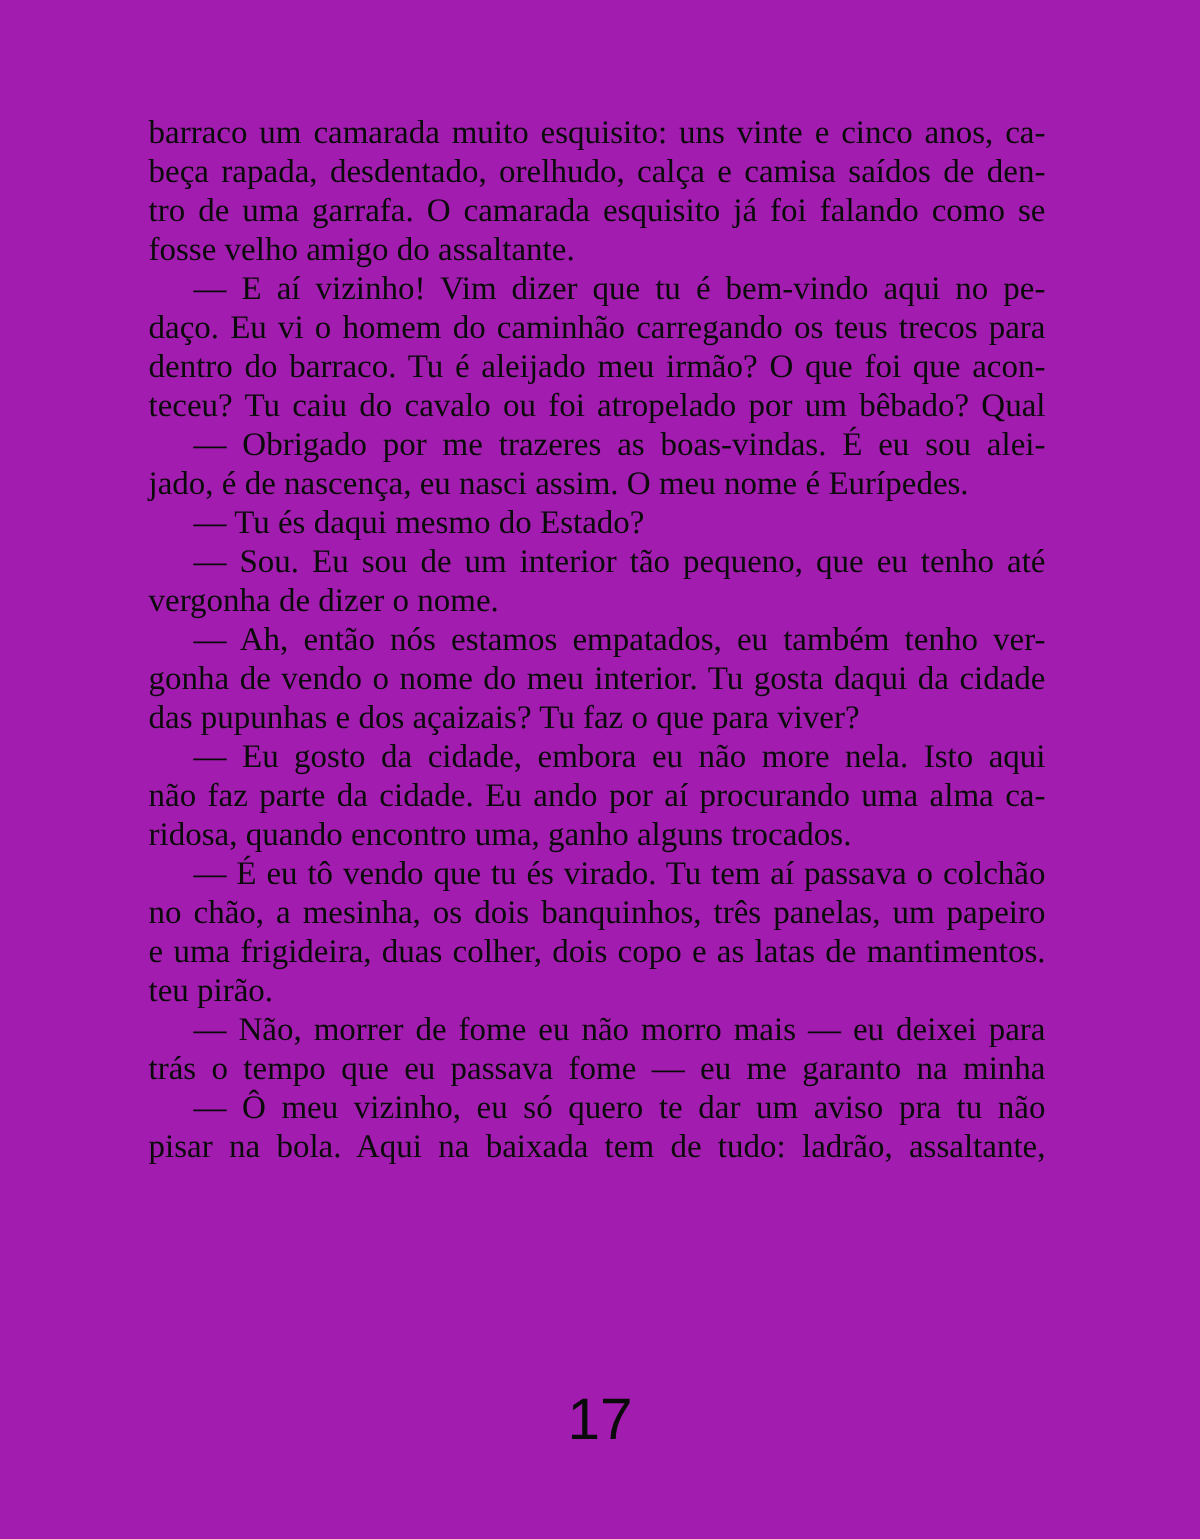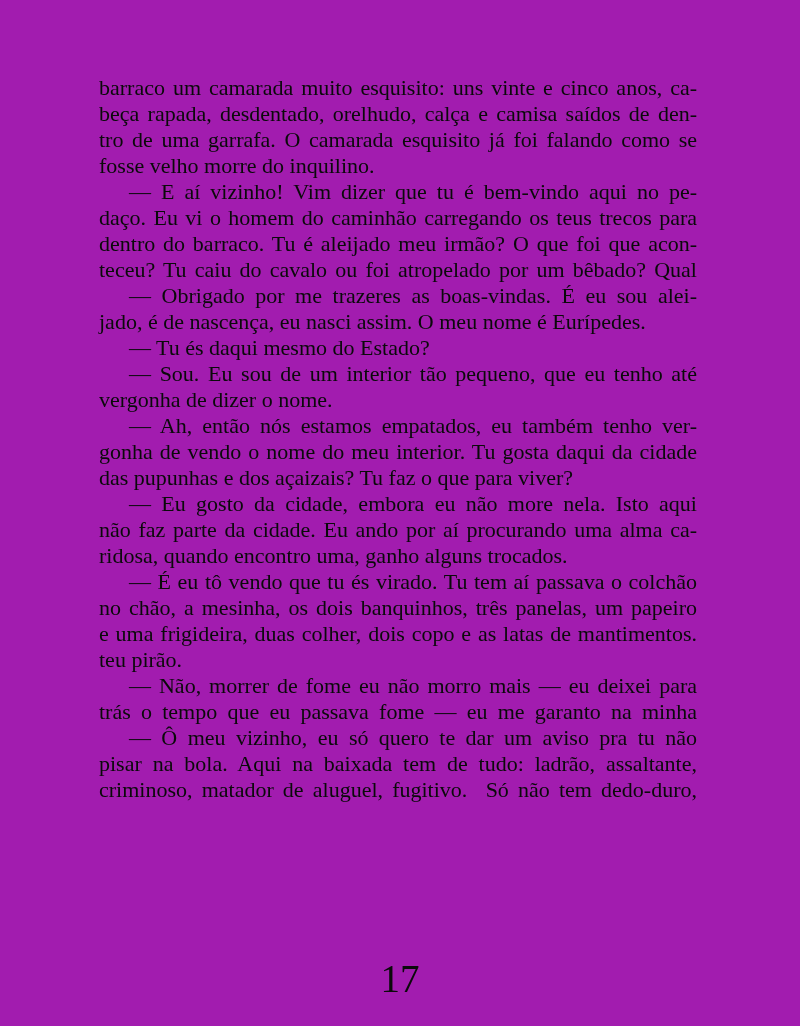--- a/index.html
+++ b/index.html
@@ -36,40 +36,40 @@
   }
   .line.last {
     text-align: left;
     text-align-last: left;
   }
   .para.indent .line:first-child {
     text-indent: 30px;
   }
   .page-number {
     position: absolute;
-    top: 956px;
+    top: 924px;
     left: 0;
     width: 800px;
     text-align: center;
     color: #0a0a0a;
-    font-family: Liberation Serif, serif;
+    font-family: Liberation Sans, sans-serif;
     font-size: 39px;
     line-height: 46px;
   }
 </style>
 </head>
 <body>
 
 <div class="page">
   <div class="text-block">
       <p class="para">
         <span class="line">barraco um camarada muito esquisito: uns vinte e cinco anos, ca-</span>
         <span class="line">beça rapada, desdentado, orelhudo, calça e camisa saídos de den-</span>
         <span class="line">tro de uma garrafa. O camarada esquisito já foi falando como se</span>
-        <span class="line last">fosse velho morre do inquilino.</span>
+        <span class="line last">fosse velho amigo do assaltante.</span>
       </p>
       <p class="para indent">
         <span class="line">— E aí vizinho! Vim dizer que tu é bem-vindo aqui no pe-</span>
         <span class="line">daço. Eu vi o homem do caminhão carregando os teus trecos para</span>
         <span class="line">dentro do barraco. Tu é aleijado meu irmão? O que foi que acon-</span>
         <span class="line">teceu? Tu caiu do cavalo ou foi atropelado por um bêbado? Qual</span>
       </p>
       <p class="para indent">
         <span class="line">— Obrigado por me trazeres as boas-vindas. É eu sou alei-</span>
         <span class="line last">jado, é de nascença, eu nasci assim. O meu nome é Eurípedes.</span>
@@ -97,17 +97,16 @@
         <span class="line">e uma frigideira, duas colher, dois copo e as latas de mantimentos.</span>
         <span class="line last">teu pirão.</span>
       </p>
       <p class="para indent">
         <span class="line">— Não, morrer de fome eu não morro mais — eu deixei para</span>
         <span class="line">trás o tempo que eu passava fome — eu me garanto na minha</span>
       </p>
       <p class="para indent">
         <span class="line">— Ô meu vizinho, eu só quero te dar um aviso pra tu não</span>
         <span class="line">pisar na bola. Aqui na baixada tem de tudo: ladrão, assaltante,</span>
-        <span class="line">criminoso, matador de aluguel, fugitivo.&nbsp; Só não tem dedo-duro,</span>
       </p>
     </div>
   <div class="page-number">17</div>
 </div>
 
 </body></html>

